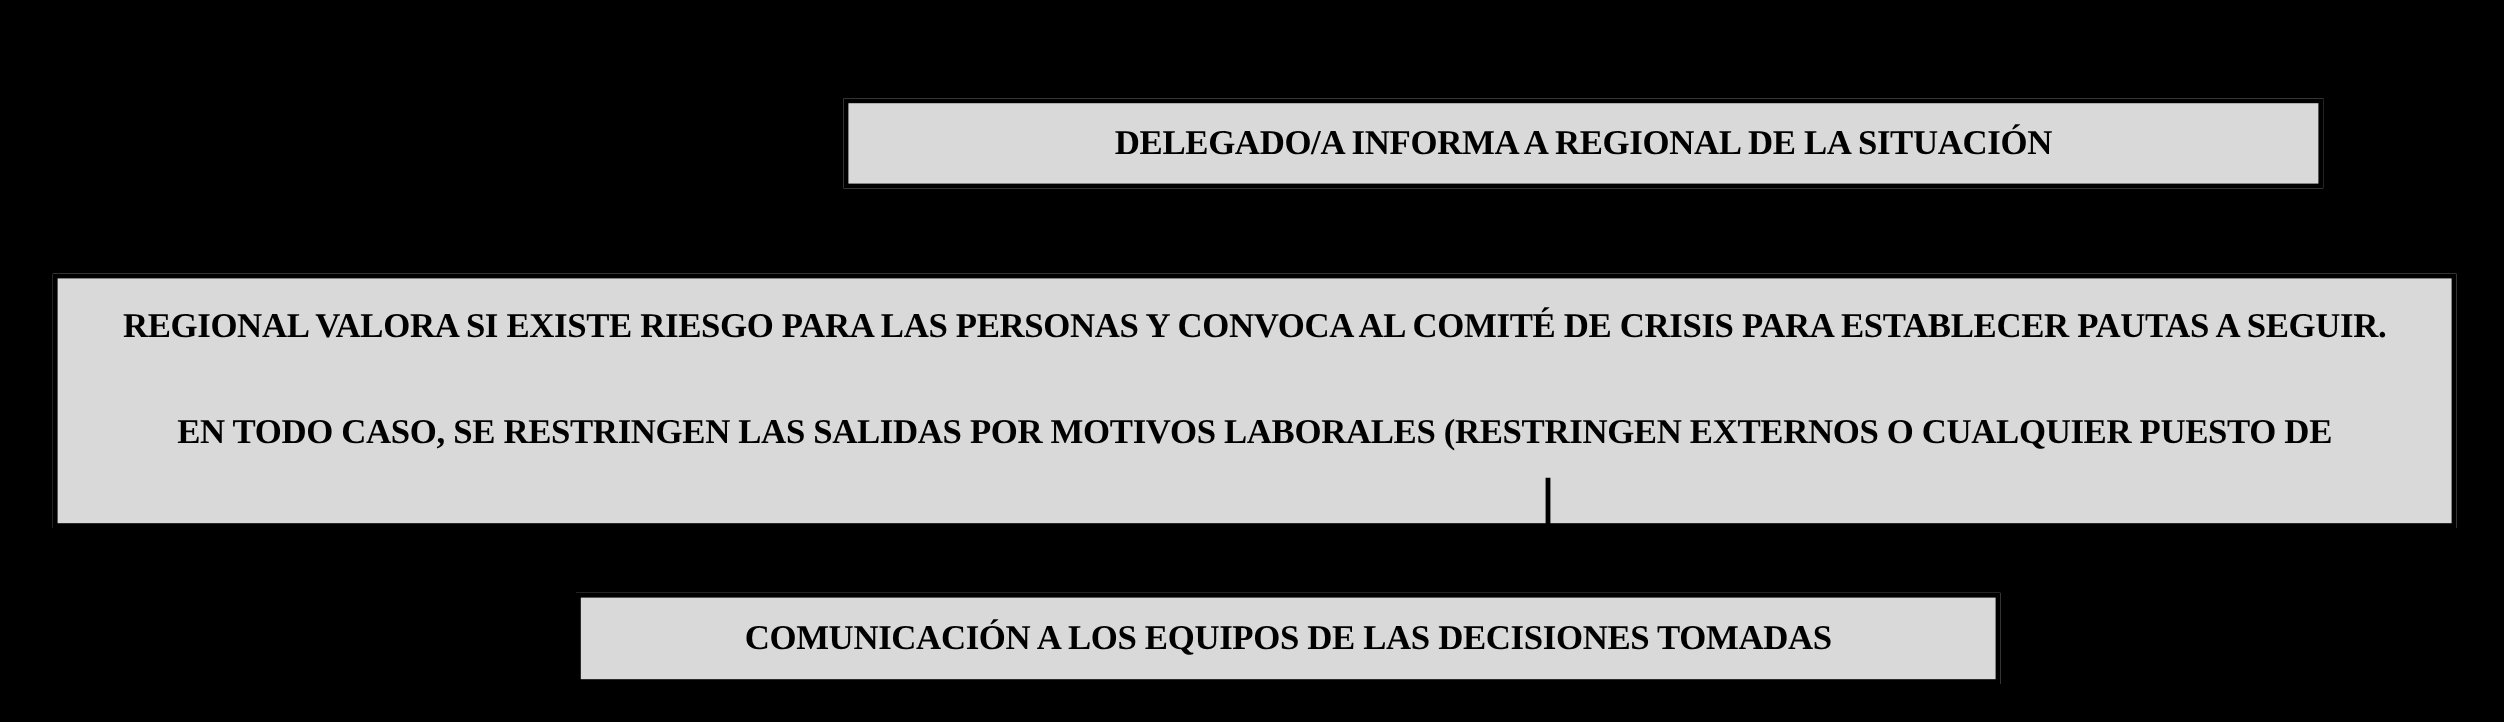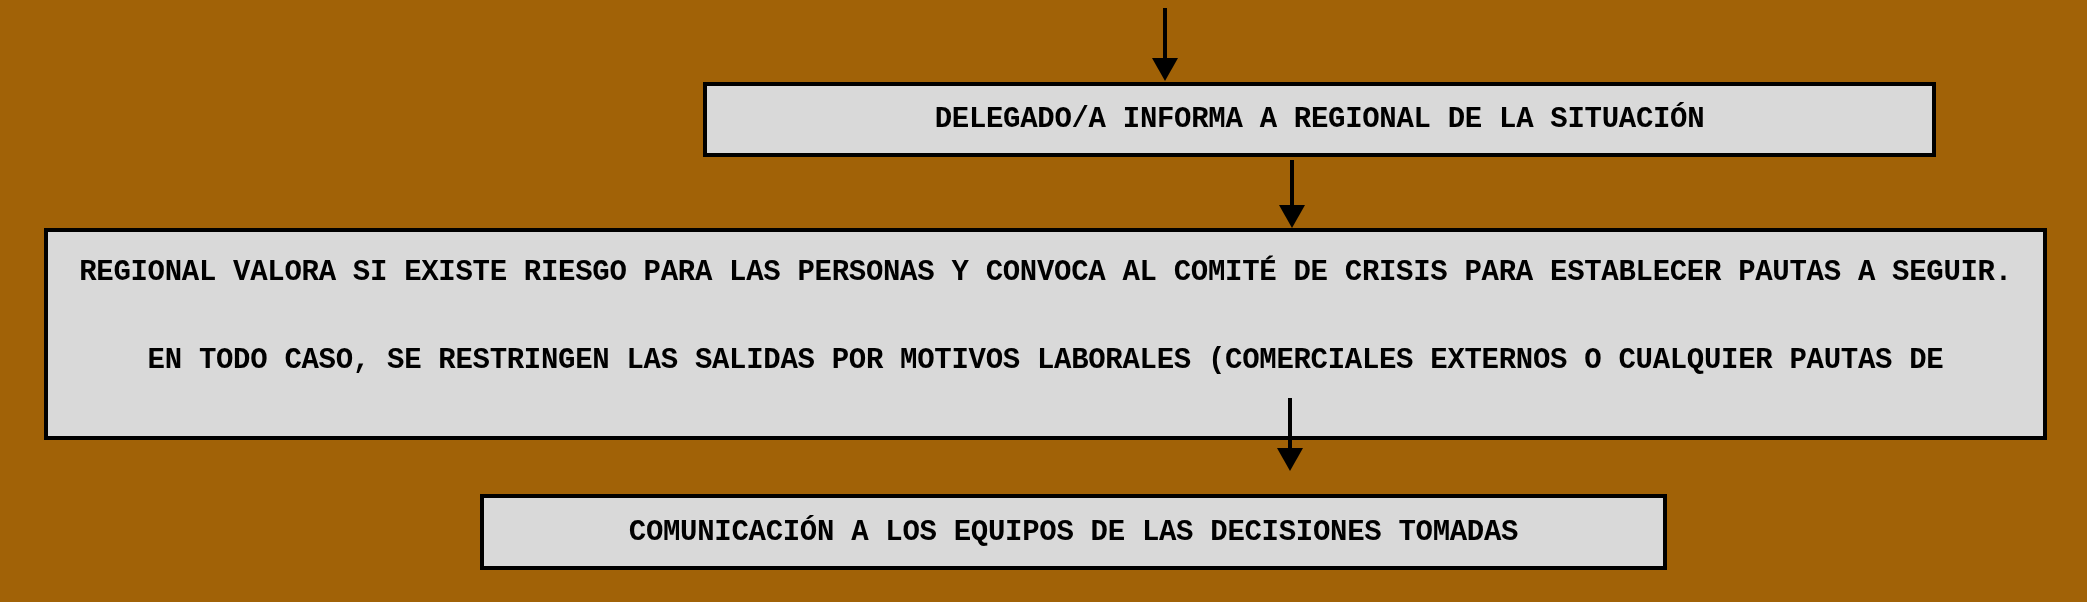--- a/index.html
+++ b/index.html
@@ -4,23 +4,23 @@
 <style>
   html, body {
     margin: 0;
     padding: 0;
     background: #ffffff;
   }
   .canvas {
     position: relative;
     width: 2087px;
     height: 602px;
-    background: #a16207;
+    background: #000000;
     overflow: hidden;
-    font-family: Liberation Mono, monospace;
+    font-family: Liberation Serif, serif;
   }
   .node {
     position: absolute;
     box-sizing: border-box;
     background: #d9d9d9;
     border: 4px solid #000000;
     color: #000000;
     font-weight: bold;
     font-size: 29px;
     letter-spacing: -0.3px;
@@ -80,21 +80,21 @@
     <span>DELEGADO/A INFORMA A REGIONAL DE LA SITUACIÓN</span>
   </div>
 
   <svg class="arrow arrow2" width="32" height="68" viewBox="0 0 32 68">
     <line x1="16" y1="0" x2="16" y2="46" stroke="#000000" stroke-width="4"></line>
     <polygon points="3,45 29,45 16,68" fill="#000000"></polygon>
   </svg>
 
   <div class="node node2">
     <p>REGIONAL VALORA SI EXISTE RIESGO PARA LAS PERSONAS Y CONVOCA AL COMITÉ DE CRISIS PARA ESTABLECER PAUTAS A SEGUIR.</p>
-    <p class="second">EN TODO CASO, SE RESTRINGEN LAS SALIDAS POR MOTIVOS LABORALES (COMERCIALES EXTERNOS O CUALQUIER PAUTAS DE</p>
+    <p class="second">EN TODO CASO, SE RESTRINGEN LAS SALIDAS POR MOTIVOS LABORALES (RESTRINGEN EXTERNOS O CUALQUIER PUESTO DE</p>
   </div>
 
   <svg class="arrow arrow3" width="32" height="73" viewBox="0 0 32 73">
     <line x1="16" y1="0" x2="16" y2="52" stroke="#000000" stroke-width="4"></line>
     <polygon points="3,50 29,50 16,73" fill="#000000"></polygon>
   </svg>
 
   <div class="node node3 node-flex">
     <span>COMUNICACIÓN A LOS EQUIPOS DE LAS DECISIONES TOMADAS</span>
   </div>

